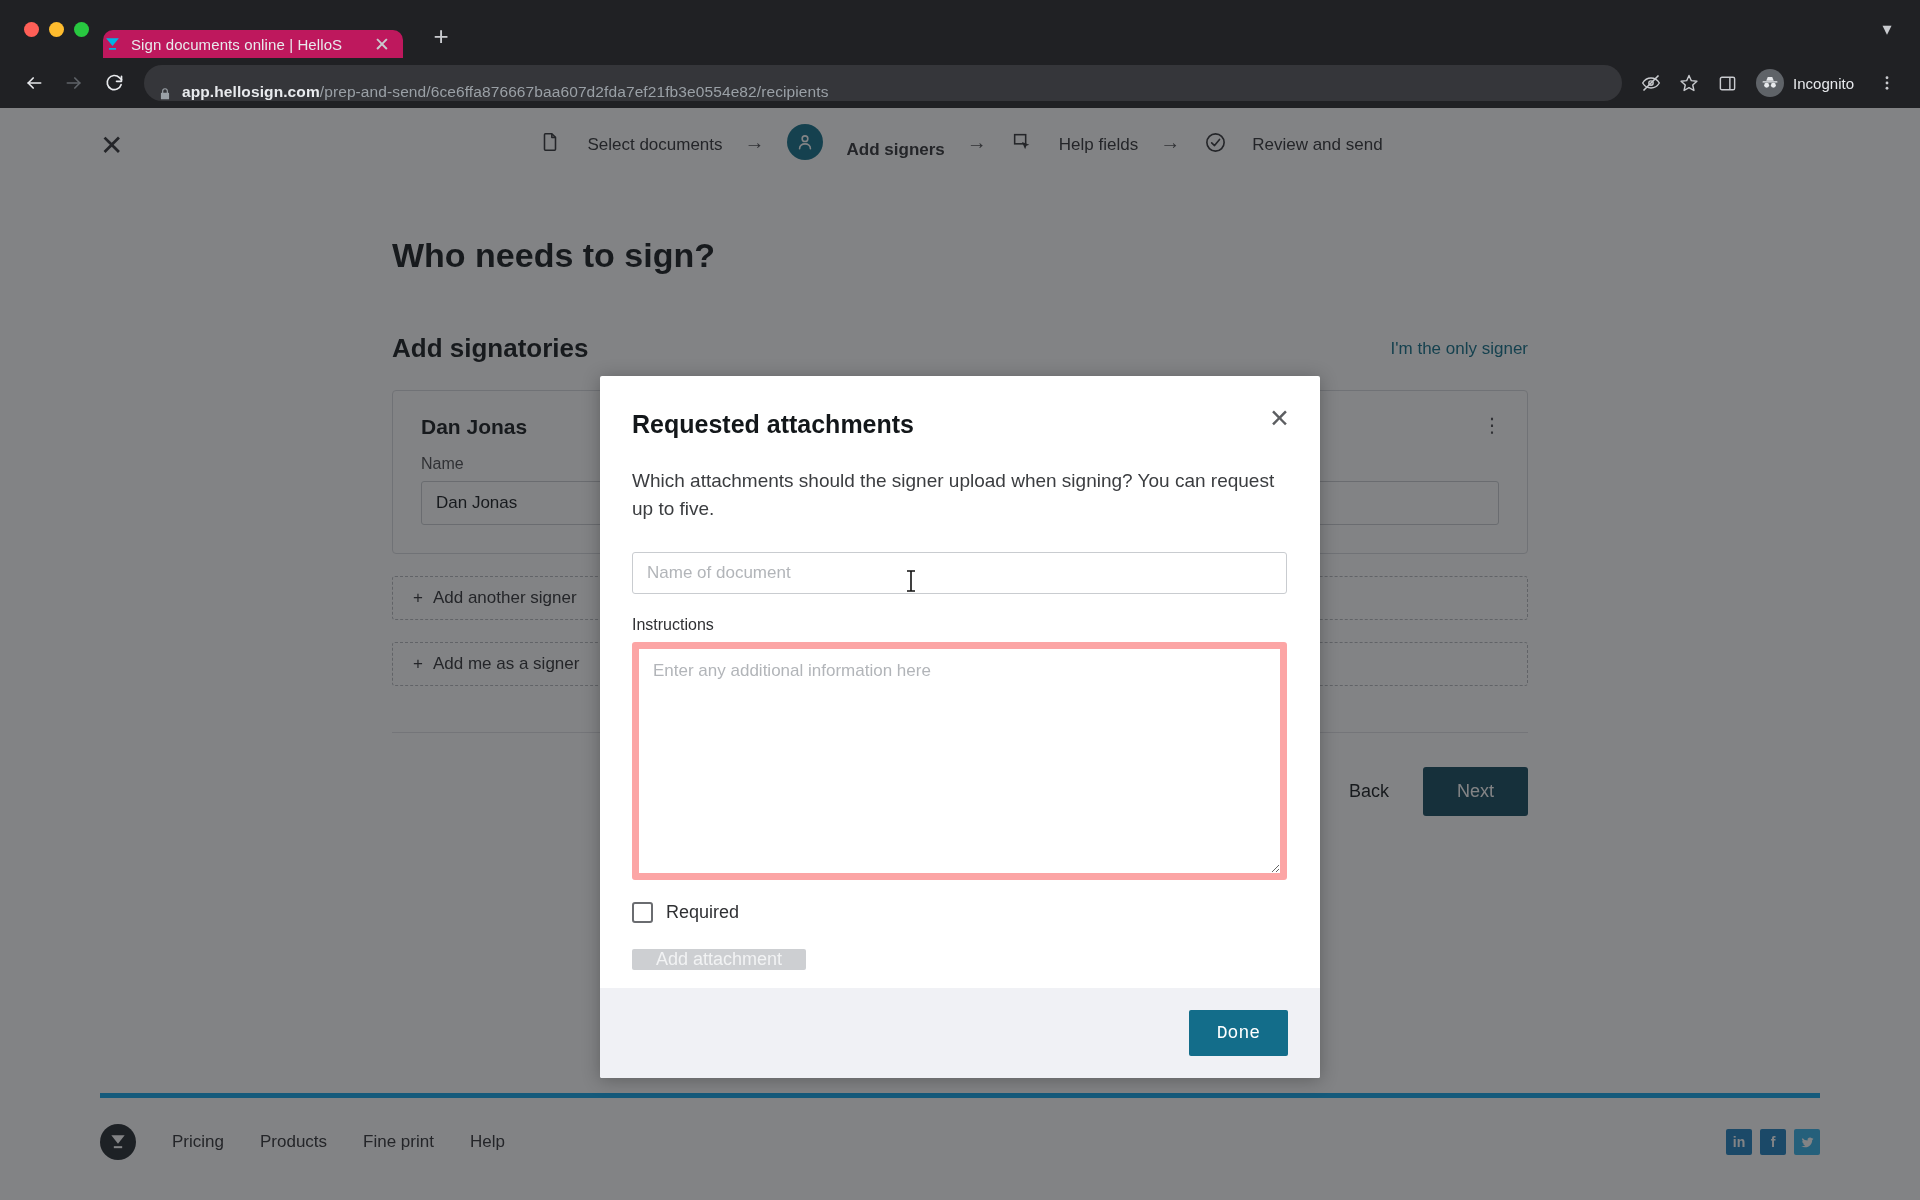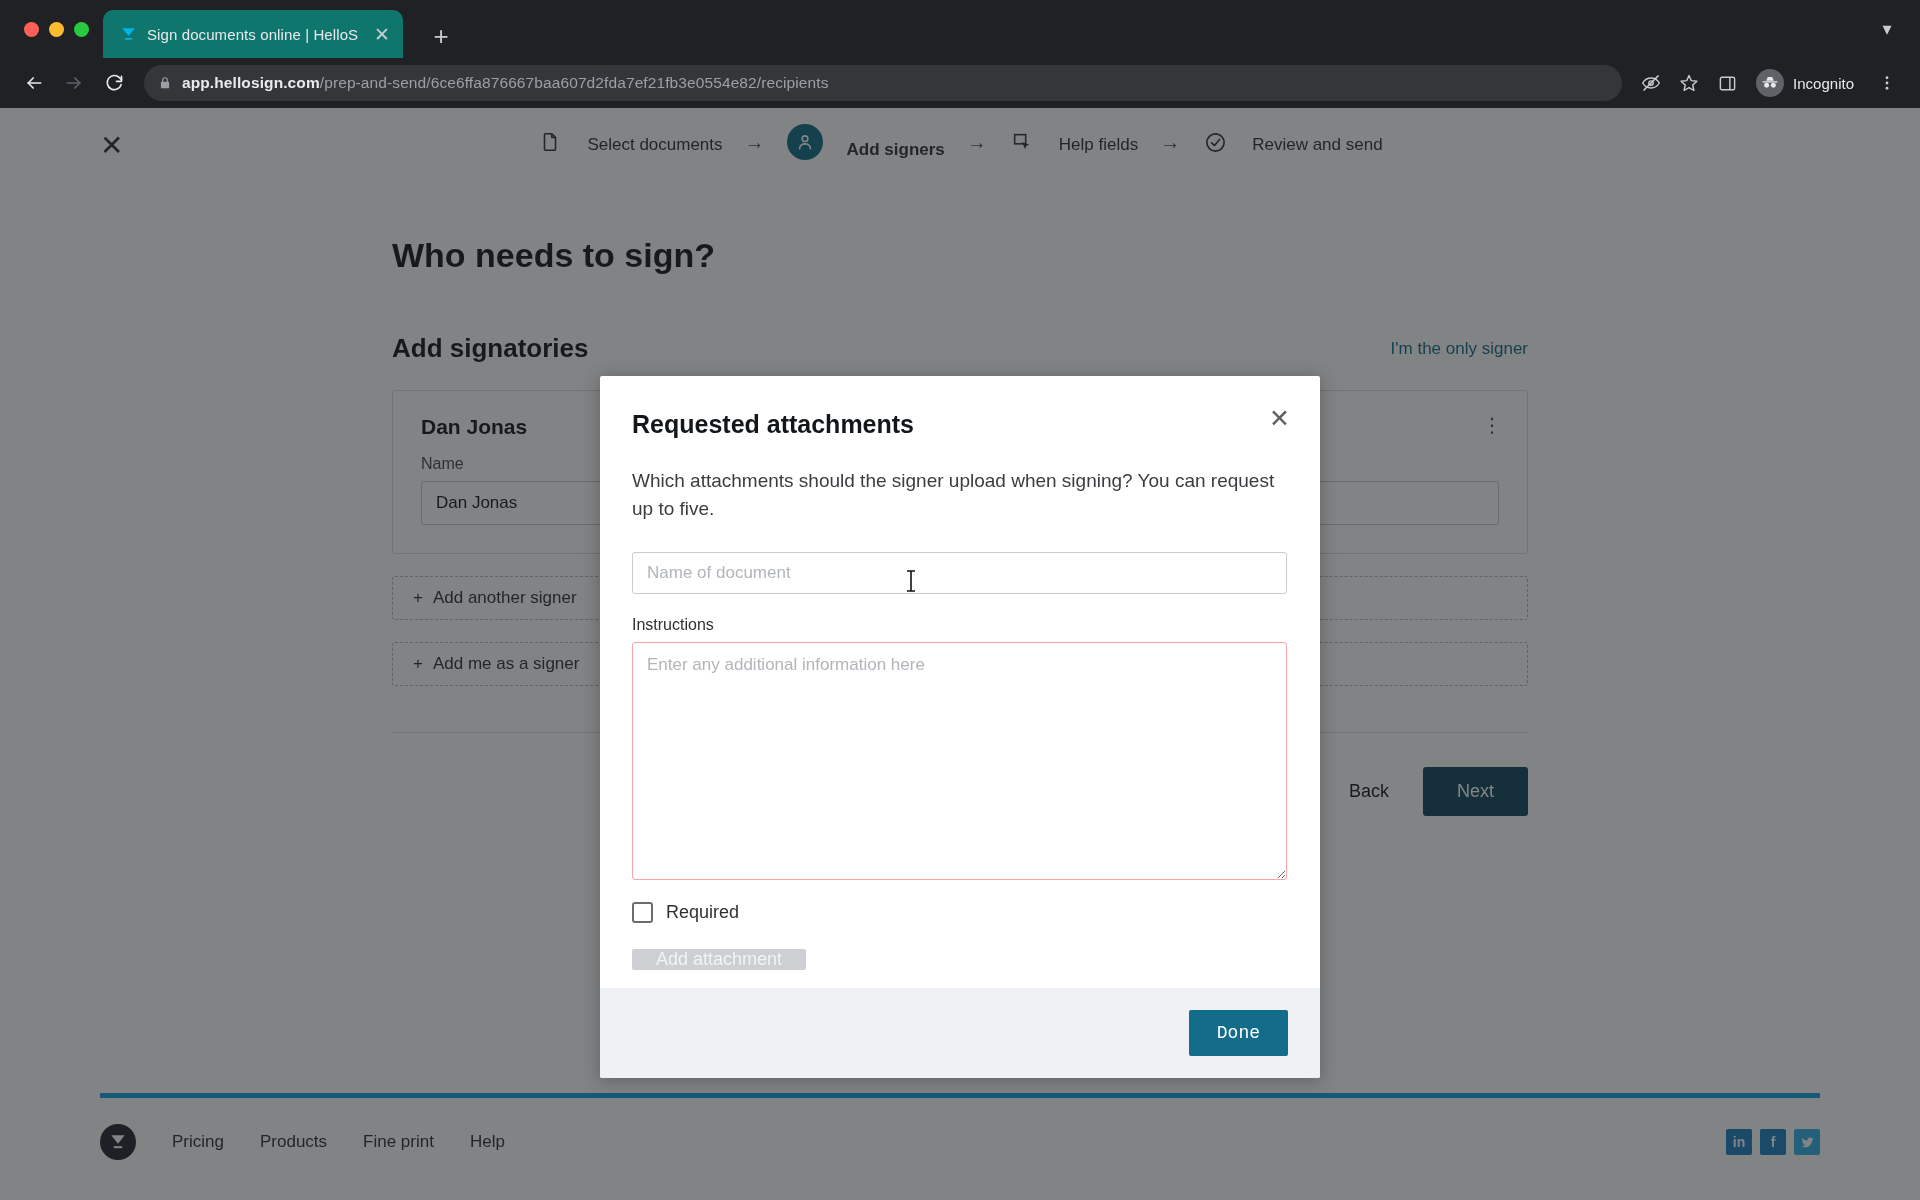--- a/index.html
+++ b/index.html
@@ -33,24 +33,24 @@
     padding: 0 14px 0 6px;
   }
   .tl { width: 15px; height: 15px; border-radius: 50%; }
   .tl.red { background: #ff5f57; }
   .tl.yellow { background: #febc2e; }
   .tl.green { background: #28c840; }
 
   .tab {
     display: flex;
     align-items: center;
-    background: #0f766e;
-    height: 48px;
+    background: #be185d;
+    height: 28px;
     border-radius: 10px 10px 0 0;
-    padding: 0 10px 0 16px;
+    padding: 0 10px 0 0;
     min-width: 300px;
     max-width: 300px;
     gap: 10px;
     position: relative;
   }
   .tab-favicon {
     width: 18px; height: 18px;
     flex: 0 0 18px;
     display: flex; align-items: center; justify-content: center;
   }
@@ -106,21 +106,21 @@
     border-radius: 50%;
     flex: 0 0 36px;
   }
   .nav-btn.disabled { color: #5f6368; }
   .url-pill {
     flex: 1;
     height: 36px;
     background: #35363a;
     border-radius: 18px;
     display: flex;
-    align-items: center;
+    align-items: flex-end;
     padding: 0 14px;
     margin: 0 8px;
     gap: 10px;
     min-width: 0;
   }
   .url-text {
     font-size: 15.5px;
     white-space: nowrap;
     overflow: hidden;
     color: #9aa0a6;
@@ -389,21 +389,21 @@
     font-family: "Liberation Sans", sans-serif;
     color: #13171a;
     outline: none;
     background: #fff;
     display: block;
   }
   .m-input::placeholder { color: #b2b5b9; }
   .m-textarea {
     width: 655px;
     height: 238px;
-    border: 1px solid #fca5a5;
+    border: 7px solid #fca5a5;
     border-radius: 3px;
     padding: 12px 14px;
     font-size: 17px;
     font-family: "Liberation Sans", sans-serif;
     color: #13171a;
     outline: none;
     resize: vertical;
     background: #fff;
     display: block;
   }

